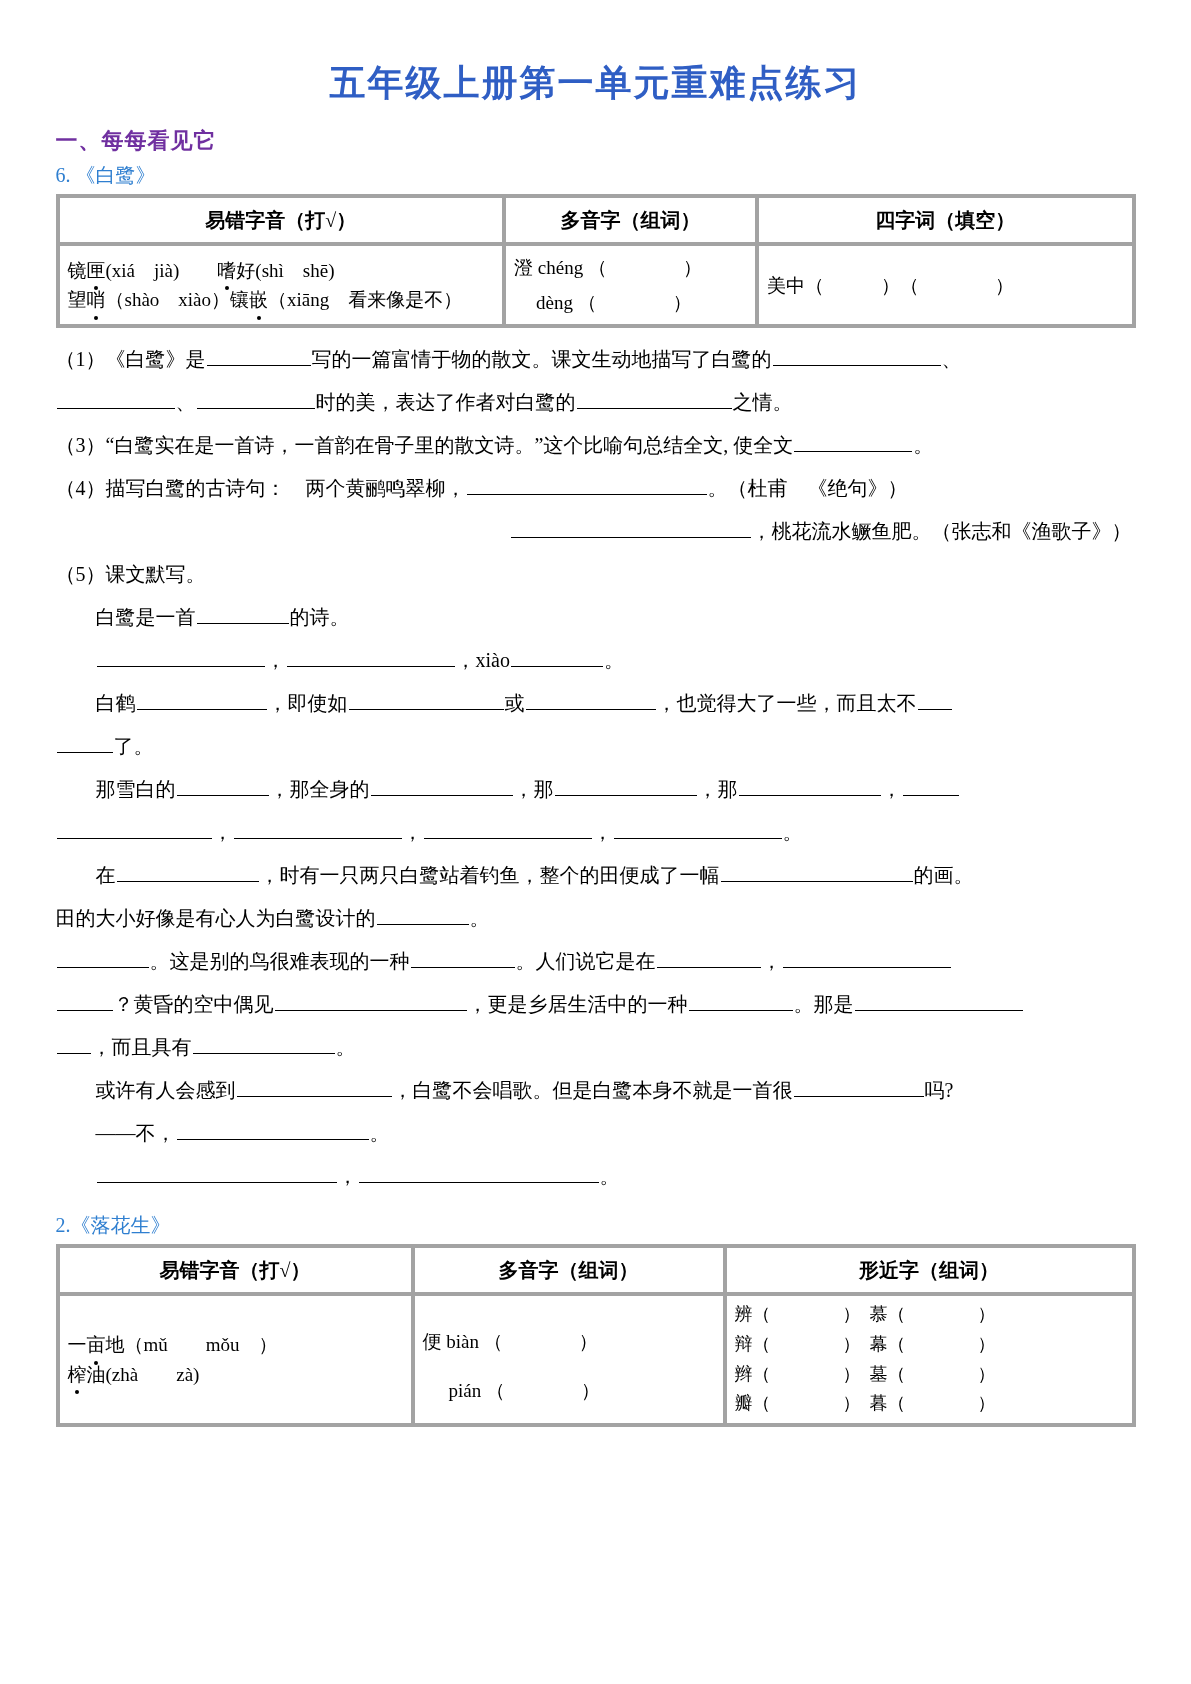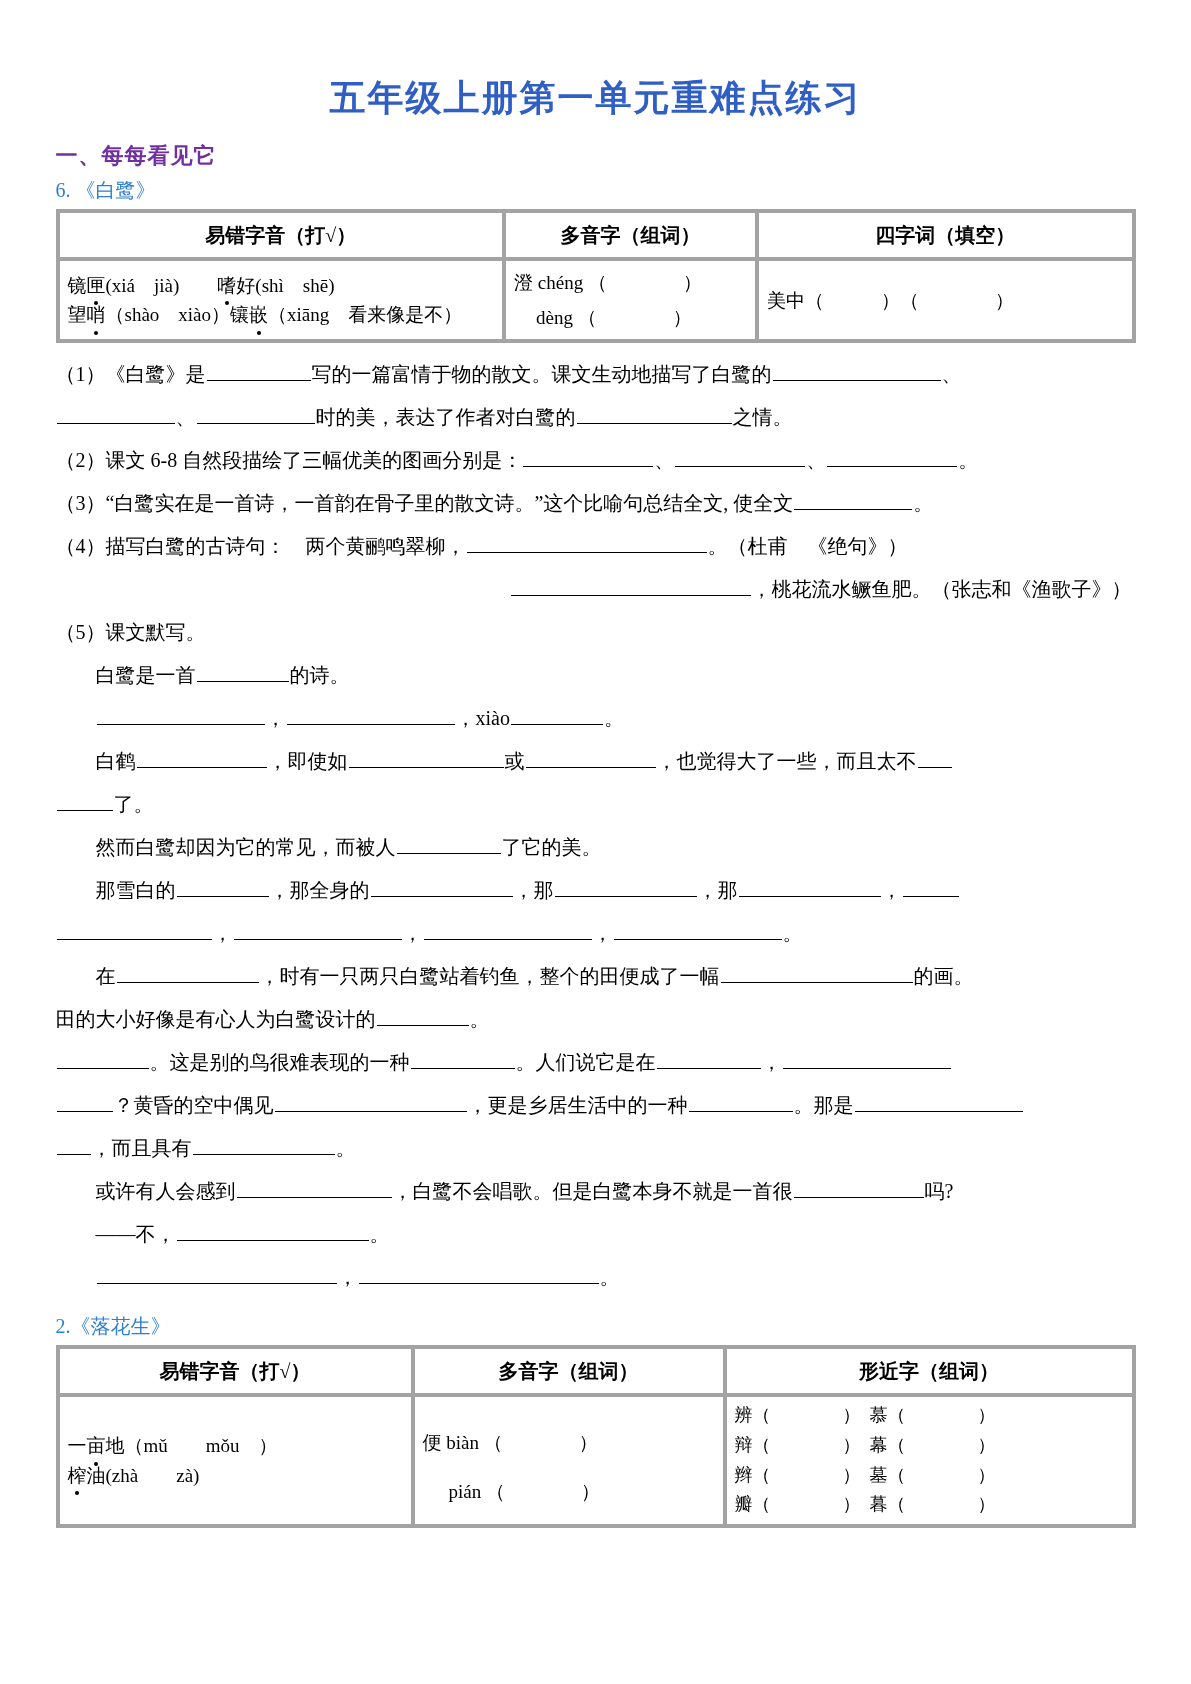--- a/index.html
+++ b/index.html
@@ -12,21 +12,21 @@
     width: 1191px;
     height: 1684px;
     font-family: "Liberation Serif", "DejaVu Serif", serif;
     color: #000000;
     position: relative;
     overflow: hidden;
   }
   .page {
     width: 1191px;
     height: 1292px;
-    padding: 16px;
+    padding: 1px;
     box-sizing: border-box;
     position: relative;
   }
   .inner {
     margin: 0 auto;
     width: 1080px;
     padding-top: 58px;
   }
 
   
@@ -188,23 +188,20 @@
 
     <div>
 
       <div class="q loose">
         <span>（1）</span><span>《白鹭》是</span><span class="bl w9"></span><span>写的一篇富情于物的散文。课文生动地描写了白鹭的</span><span class="bl w14"></span><span>、</span>
       </div>
       <div class="q loose">
         <span class="bl w10"></span><span>、</span><span class="bl w10"></span><span>时的美，表达了作者对白鹭的</span><span class="bl w13"></span><span>之情。</span>
       </div>
 
-      <div class="q loose">
-        <span>（2）</span><span>课文 6-8 自然段描绘了三幅优美的图画分别是：</span><span class="bl w11"></span><span>、</span><span class="bl w11"></span><span>、</span><span class="bl w11"></span><span>。</span>
-      </div>
 
       <div class="q loose">
         <span>（3）</span><span>“白鹭实在是一首诗，一首韵在骨子里的散文诗。”这个比喻句总结全文, 使全文</span><span class="bl w10"></span><span>。</span>
       </div>
 
       <div class="q loose">
         <span>（4）</span><span>描写白鹭的古诗句：　两个黄鹂鸣翠柳，</span><span class="bl w20"></span><span>。（杜甫　《绝句》）</span>
       </div>
       <div class="q loose" style="text-align:right;padding-right:4px">
         <span class="bl w20"></span><span>，桃花流水鳜鱼肥。（张志和《渔歌子》）</span>
@@ -222,23 +219,20 @@
         <span class="bl w14"></span><span>，</span><span class="bl w14"></span><span>，xiào</span><span class="bl w8"></span><span>。</span>
       </div>
 
       <div class="q loose ind2">
         <span>白鹤</span><span class="bl w11"></span><span>，即使如</span><span class="bl w13"></span><span>或</span><span class="bl w11"></span><span>，也觉得大了一些，而且太不</span><span class="bl w3"></span>
       </div>
       <div class="q loose">
         <span class="bl w5"></span><span>了。</span>
       </div>
 
-      <div class="q loose ind2">
-        <span>然而白鹭却因为它的常见，而被人</span><span class="bl w9"></span><span>了它的美。</span>
-      </div>
 
       <div class="q loose ind2">
         <span>那雪白的</span><span class="bl w8"></span><span>，那全身的</span><span class="bl w12"></span><span>，那</span><span class="bl w12"></span><span>，那</span><span class="bl w12"></span><span>，</span><span class="bl w5"></span>
       </div>
       <div class="q loose">
         <span class="bl w13"></span><span>，</span><span class="bl w14"></span><span>，</span><span class="bl w14"></span><span>，</span><span class="bl w14"></span><span>。</span>
       </div>
 
       <div class="q loose ind2">
         <span>在</span><span class="bl w12"></span><span>，时有一只两只白鹭站着钓鱼，整个的田便成了一幅</span><span class="bl w16"></span><span>的画。</span>

